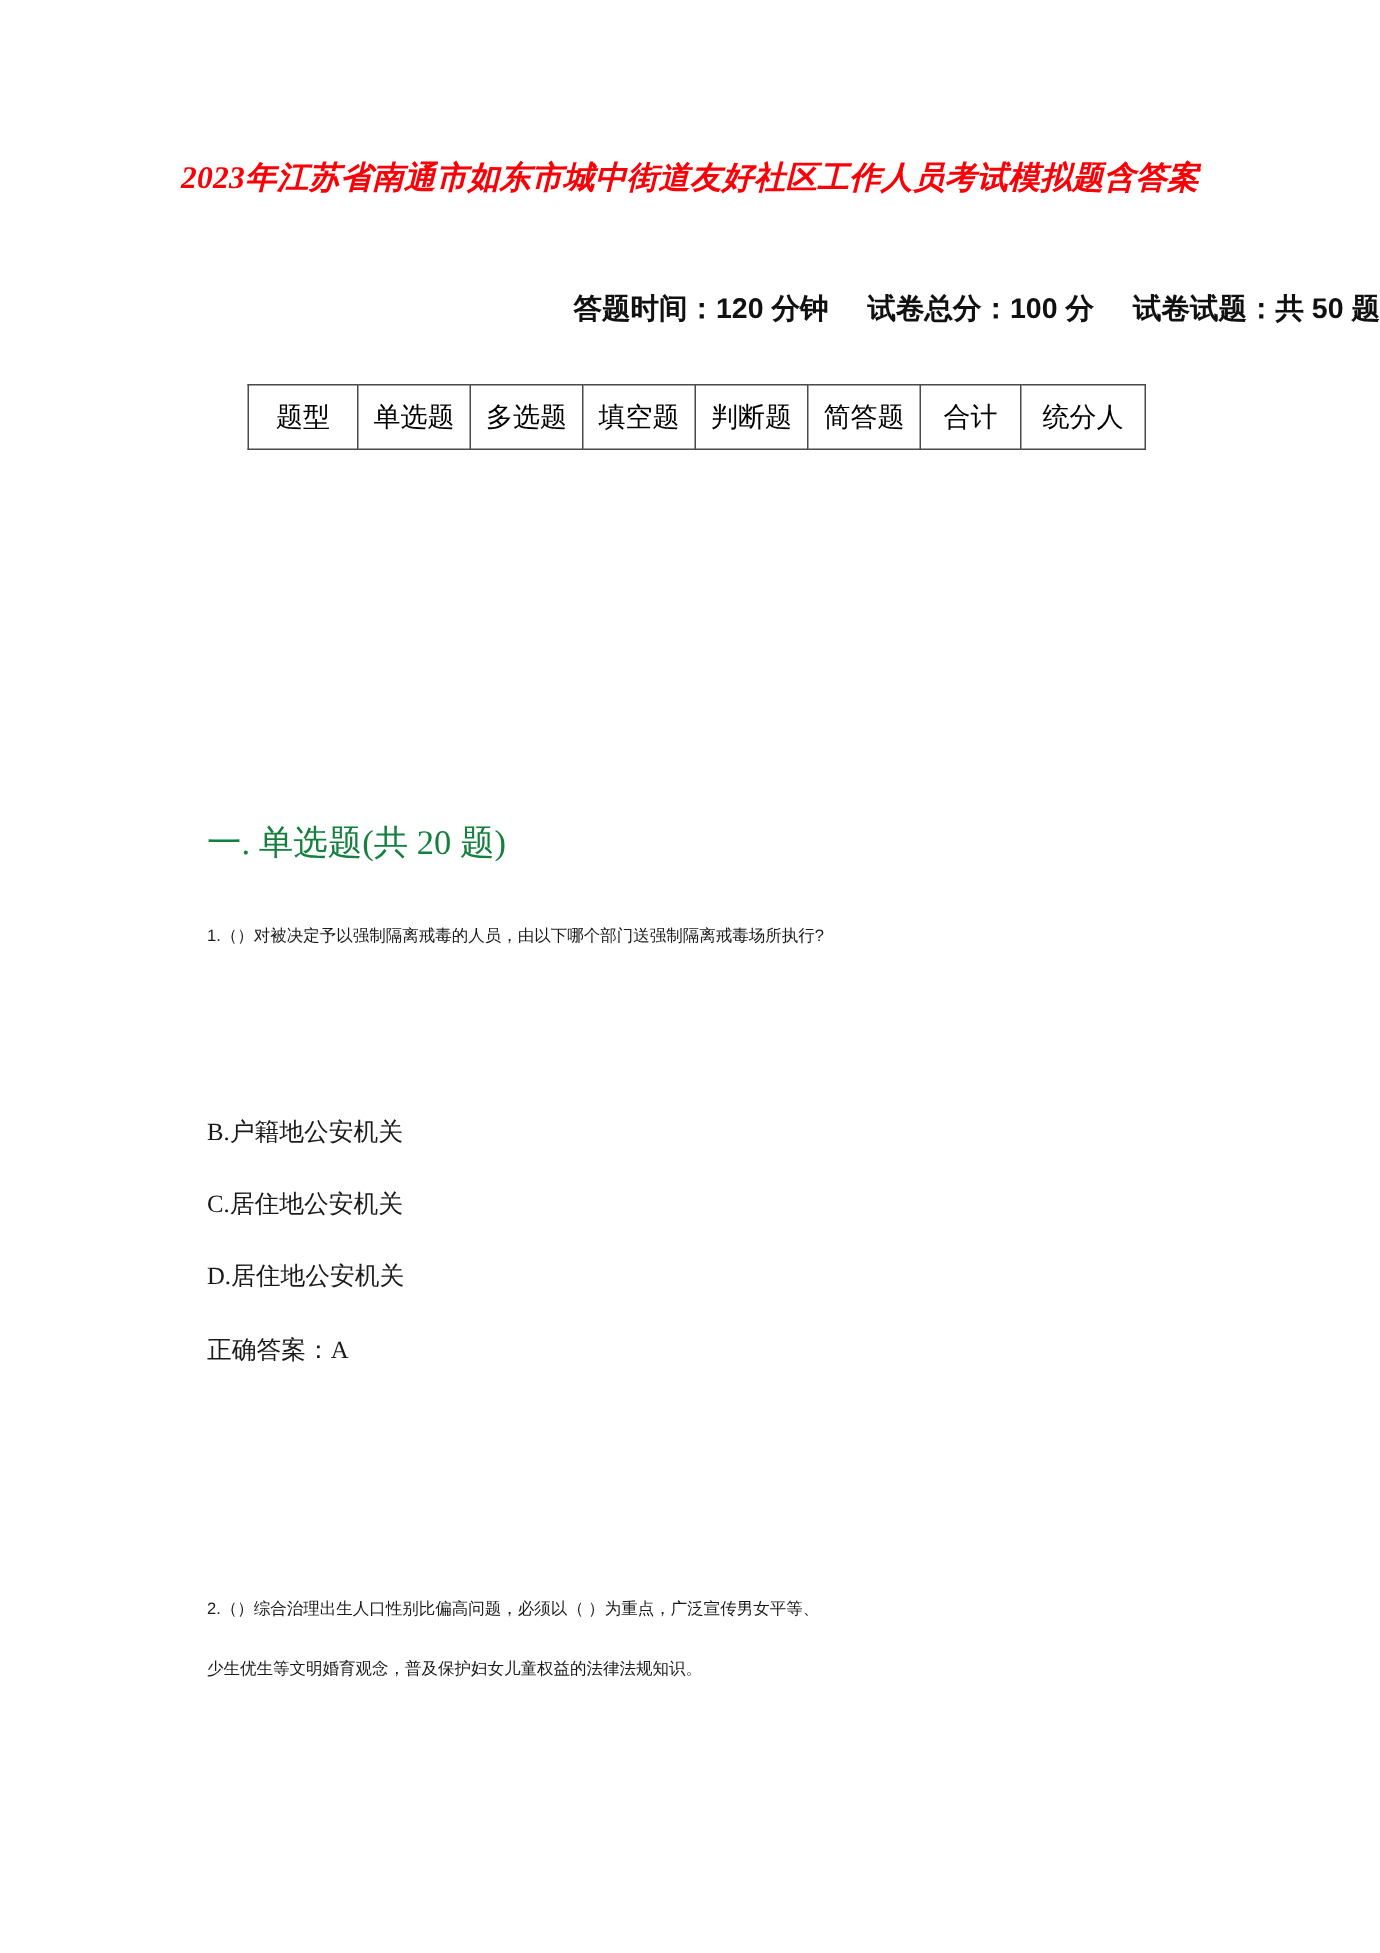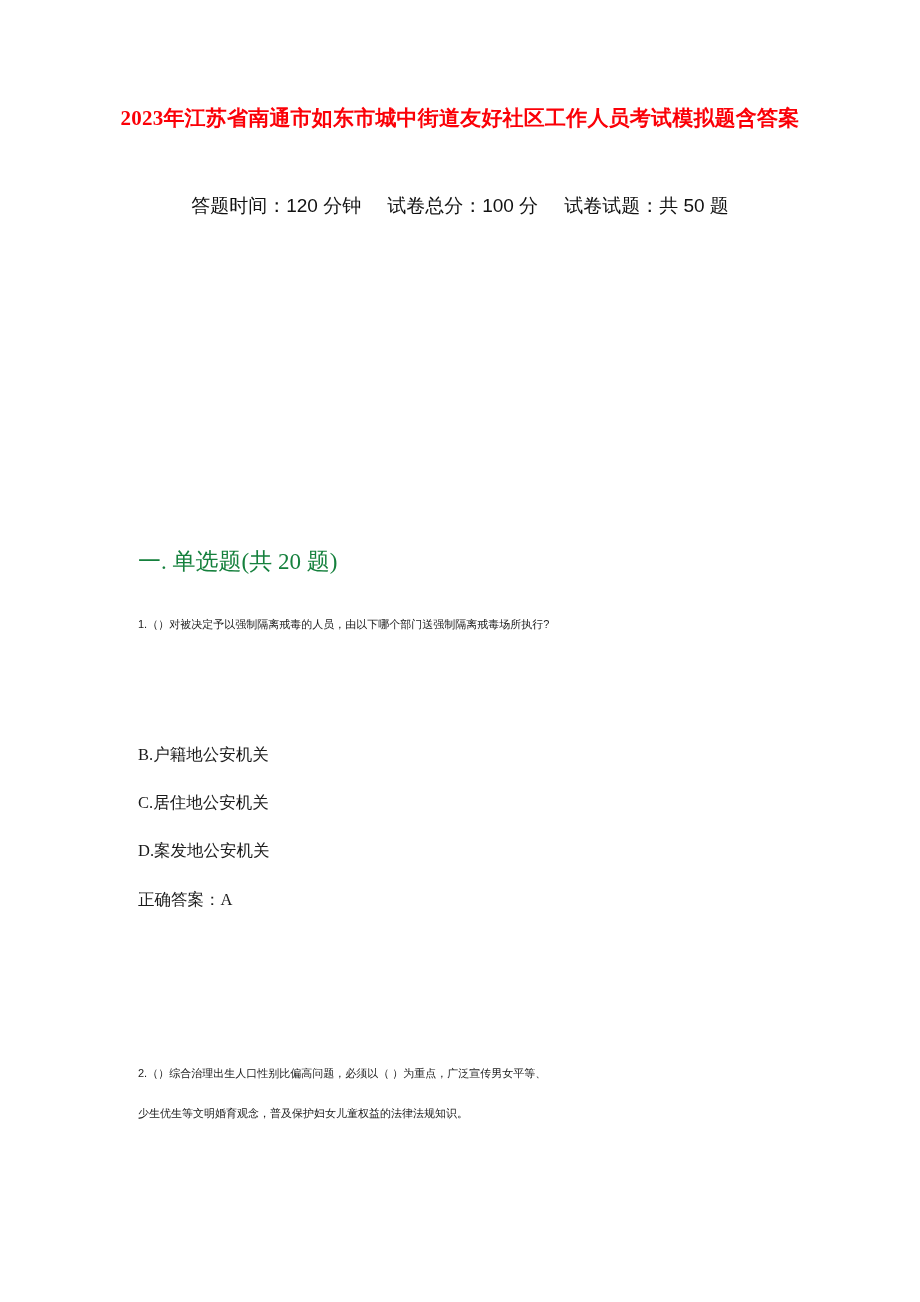--- a/index.html
+++ b/index.html
@@ -31,31 +31,32 @@
     left: 0;
     top: 104px;
     width: 920px;
     text-align: center;
     color: #fb0007;
     font-family: "Liberation Serif", "DejaVu Serif", serif;
     font-weight: bold;
     font-size: 21px;
     letter-spacing: 0.2px;
     white-space: nowrap;
+    font-style: italic;
   }
 
   
   .exam-meta {
     position: absolute;
     left: 0;
     top: 193px;
     width: 920px;
-    text-align: center;
+    text-align: right;
     font-family: "Liberation Sans", "DejaVu Sans", sans-serif;
-    font-weight: normal;
+    font-weight: bold;
     font-size: 19px;
     color: #111111;
     white-space: nowrap;
   }
   .exam-meta .meta-item { display: inline-block; }
   .meta-gap { display: inline-block; width: 26px; }
 
   
   .score-table-wrap {
     position: absolute;
@@ -128,41 +129,51 @@
 
   <div class="doc-title">2023年江苏省南通市如东市城中街道友好社区工作人员考试模拟题含答案</div>
 
   <div class="exam-meta">
     <span class="meta-item">答题时间：120 分钟</span><span class="meta-gap"></span><span class="meta-item">试卷总分：100 分</span><span class="meta-gap"></span><span class="meta-item">试卷试题：共 50 题</span>
   </div>
 
   <div class="score-table-wrap">
     <table class="score-table">
       <tbody>
+          <tr class="header-row">
+        <td class="col-type">题型</td>
+        <td class="col-q">单选题</td>
+        <td class="col-q">多选题</td>
+        <td class="col-q">填空题</td>
+        <td class="col-q">判断题</td>
+        <td class="col-q">简答题</td>
+        <td class="col-total">合计</td>
+        <td class="col-scorer">统分人</td>
+      </tr>
     </tbody>
       </table>
   </div>
 
   <div class="section-heading">一. 单选题(共 20 题)</div>
 
   <div class="question-block" style="top: 604px;">
     <div class="q-text">1.（）对被决定予以强制隔离戒毒的人员，由以下哪个部门送强制隔离戒毒场所执行?</div>
   </div>
 
 
   <div class="question-block" style="top: 745px;">
     <div class="q-option">B.户籍地公安机关</div>
   </div>
 
   <div class="question-block" style="top: 793px;">
     <div class="q-option">C.居住地公安机关</div>
   </div>
 
   <div class="question-block" style="top: 841px;">
-    <div class="q-option">D.案发地公安机关</div>
+    <div class="q-option">D.居住地公安机关</div>
   </div>
 
   <div class="question-block" style="top: 890px;">
     <div class="q-answer">正确答案：A</div>
   </div>
 
   <div class="question-block" style="top: 1053px;">
     <div class="q-text">2.（）综合治理出生人口性别比偏高问题，必须以（ ）为重点，广泛宣传男女平等、</div>
     <div class="q-text">少生优生等文明婚育观念，普及保护妇女儿童权益的法律法规知识。</div>
   </div>

